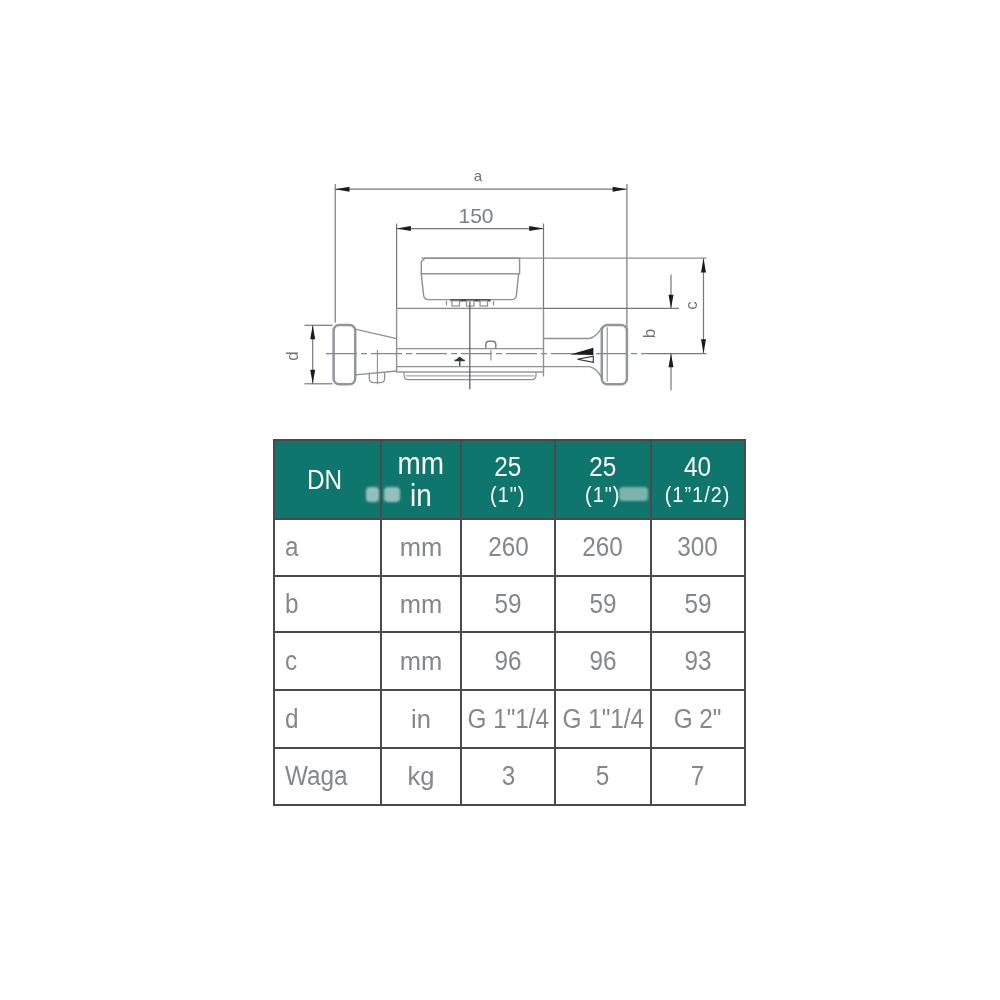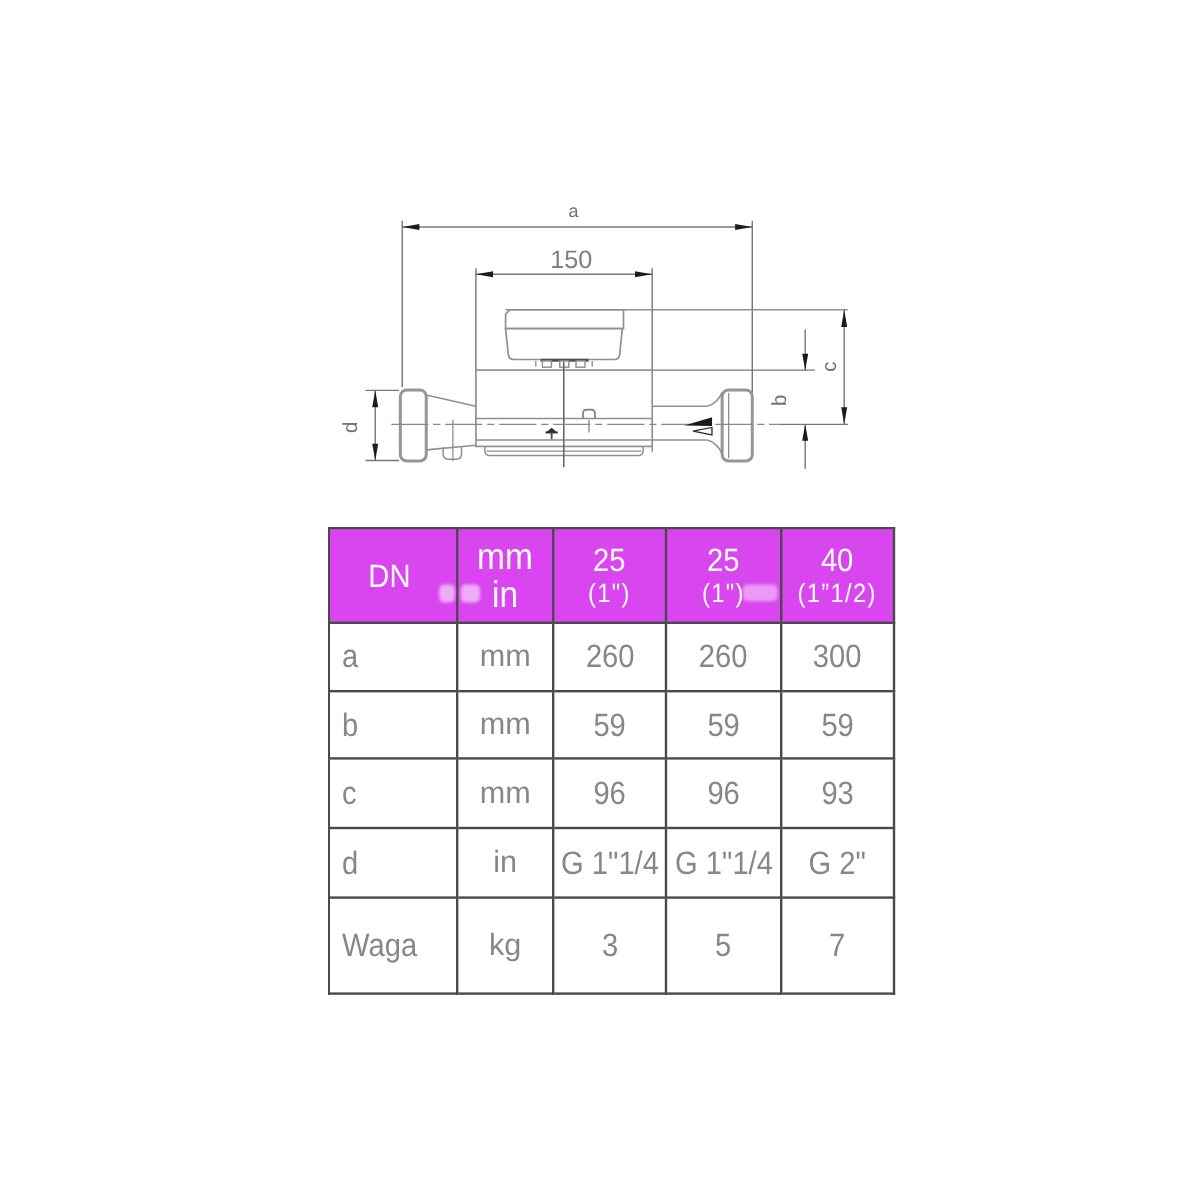--- a/index.html
+++ b/index.html
@@ -5,21 +5,21 @@
   html,body{margin:0;padding:0;background:#ffffff;}
   .page{position:relative;width:1000px;height:1000px;background:#ffffff;overflow:hidden;
         font-family:"Liberation Sans",sans-serif;}
   svg text{font-family:"Liberation Sans",sans-serif;}
   table.spec{position:absolute;left:273.4px;top:439.2px;border-collapse:collapse;table-layout:fixed;}
   table.spec td{border:2.8px solid #4a4a4c;padding:0;text-align:center;vertical-align:middle;
       font-size:27px;color:#85888b;white-space:nowrap;}
   table.spec td .t{display:inline-block;transform:scaleX(0.9);}
   table.spec td.rowlab{text-align:left;padding-left:10px;}
   table.spec td.rowlab .t{transform-origin:0 50%;}
-  table.spec tr.hdr td{background:#d946ef;color:#fcfcfc;padding-top:3px;}
+  table.spec tr.hdr td{background:#0f766e;color:#fcfcfc;padding-top:3px;}
   .sub{font-size:22px;display:block;line-height:26.5px;letter-spacing:1.2px;}
   table.spec td.unit{font-size:25.5px;}
   table.spec td.unit .t{transform:none;}
   table.spec tr.hdr td.mmin{font-size:31px;}
   table.spec tr.hdr td.mmin .h2l{line-height:31.5px;}
   .h2l{line-height:29.8px;display:block;}
 </style>
 </head>
 <body>
 <div class="page">
@@ -206,21 +206,21 @@
   </tr>
 
   <tr style="height:58px">
     <td class="rowlab"><span class="t">d</span></td>
           <td class="unit"><span class="t">in</span></td>
           <td><span class="t">G 1"1/4</span></td>
           <td><span class="t">G 1"1/4</span></td>
           <td><span class="t">G 2"</span></td>
   </tr>
 
-  <tr style="height:80px">
+  <tr style="height:57px">
     <td class="rowlab"><span class="t">Waga</span></td>
           <td class="unit"><span class="t">kg</span></td>
           <td><span class="t">3</span></td>
           <td><span class="t">5</span></td>
           <td><span class="t">7</span></td>
   </tr>
 </tbody>
     </table>
 
 <div style="position:absolute;left:365.5px;top:487px;width:13px;height:15px;background:rgba(255,255,255,0.55);border-radius:4px;filter:blur(1.2px);"></div>

